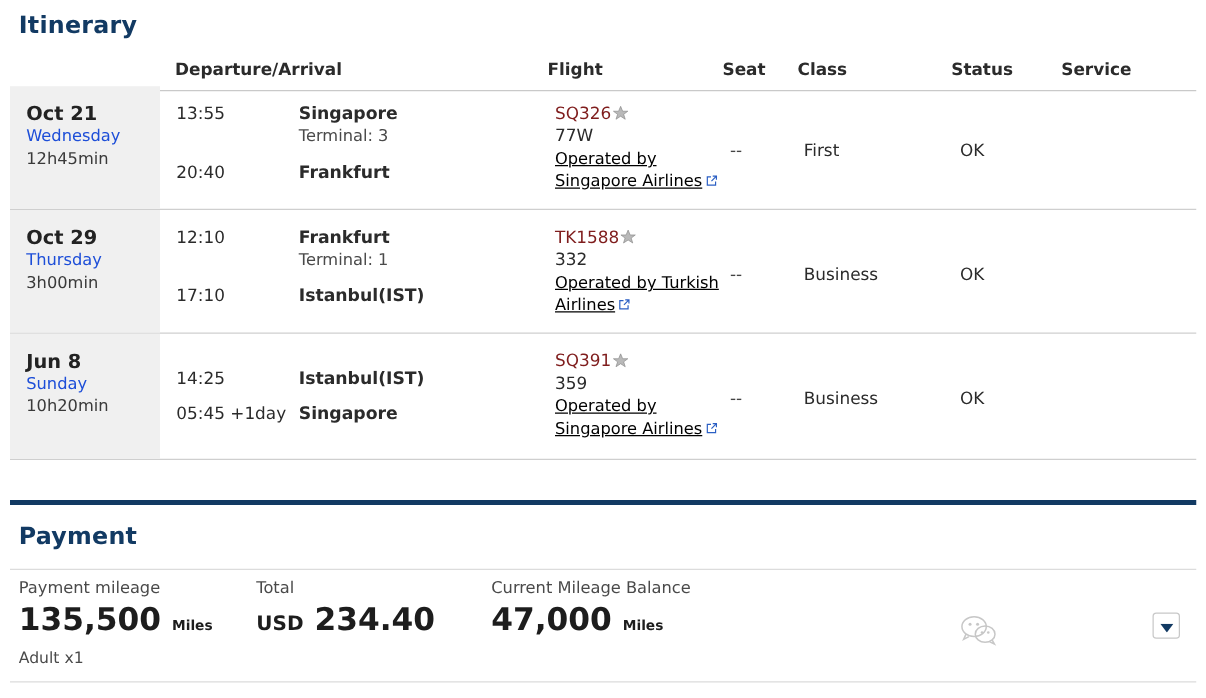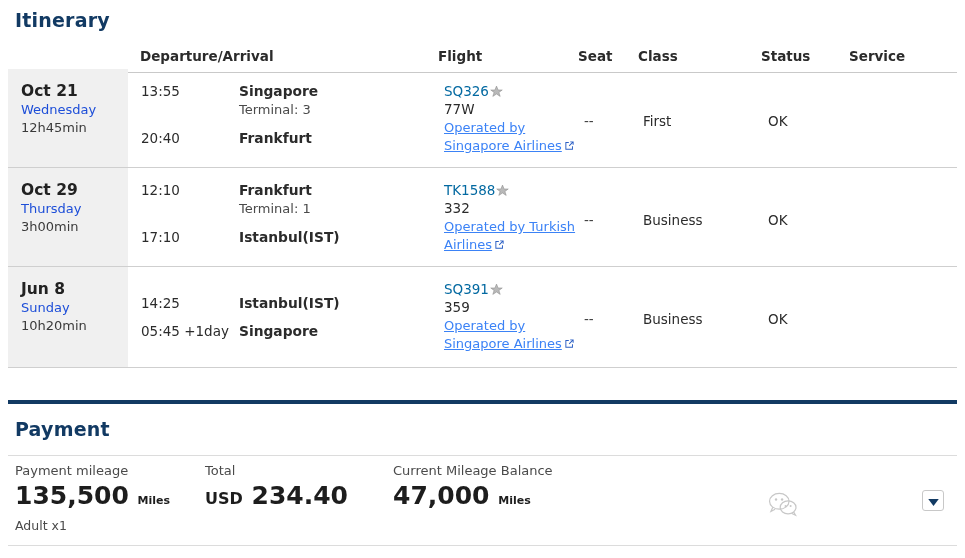--- a/index.html
+++ b/index.html
@@ -65,27 +65,27 @@
   }
 
   .cell { position: absolute; white-space: nowrap; font-size: 13.5px; color: #2b2b2b; }
   .t-dep  { left: 133px; }
   .t-arr  { left: 133px; }
   .p-dep  { left: 231px; font-weight: bold; font-size: 13.8px; }
   .p-term { left: 231px; font-size: 13px; color: #4a4a4a; font-weight: normal; }
   .p-arr  { left: 231px; font-weight: bold; font-size: 13.8px; }
 
   .flightcol { position: absolute; left: 430px; top: 0; width: 140px; }
-  .fl-no  { position: absolute; left: 6px; top: 14px; font-size: 13.5px; color: #0369a1; white-space: nowrap; }
+  .fl-no  { position: absolute; left: 6px; top: 14px; font-size: 13.5px; color: #7f1d1d; white-space: nowrap; }
   .fl-eq  { position: absolute; left: 6px; top: 32px; font-size: 13.5px; color: #2b2b2b; white-space: nowrap; }
   .fl-op  {
     position: absolute; left: 6px; top: 50px;
     width: 132px;
     font-size: 13px; line-height: 18px;
-    color: #3b82f6;
+    color: #000000;
     text-decoration: underline;
     cursor: pointer;
   }
   .fl-op .extlink { text-decoration: none; display: inline-block; vertical-align: -1px; margin-left: 2px; }
 
   .c-seat   { left: 576px; font-size: 13.5px; color: #444; }
   .c-class  { left: 635px; font-size: 13.5px; }
   .c-status { left: 760px; font-size: 13.5px; }
   .c-service{ left: 848px; font-size: 13.5px; }
 

